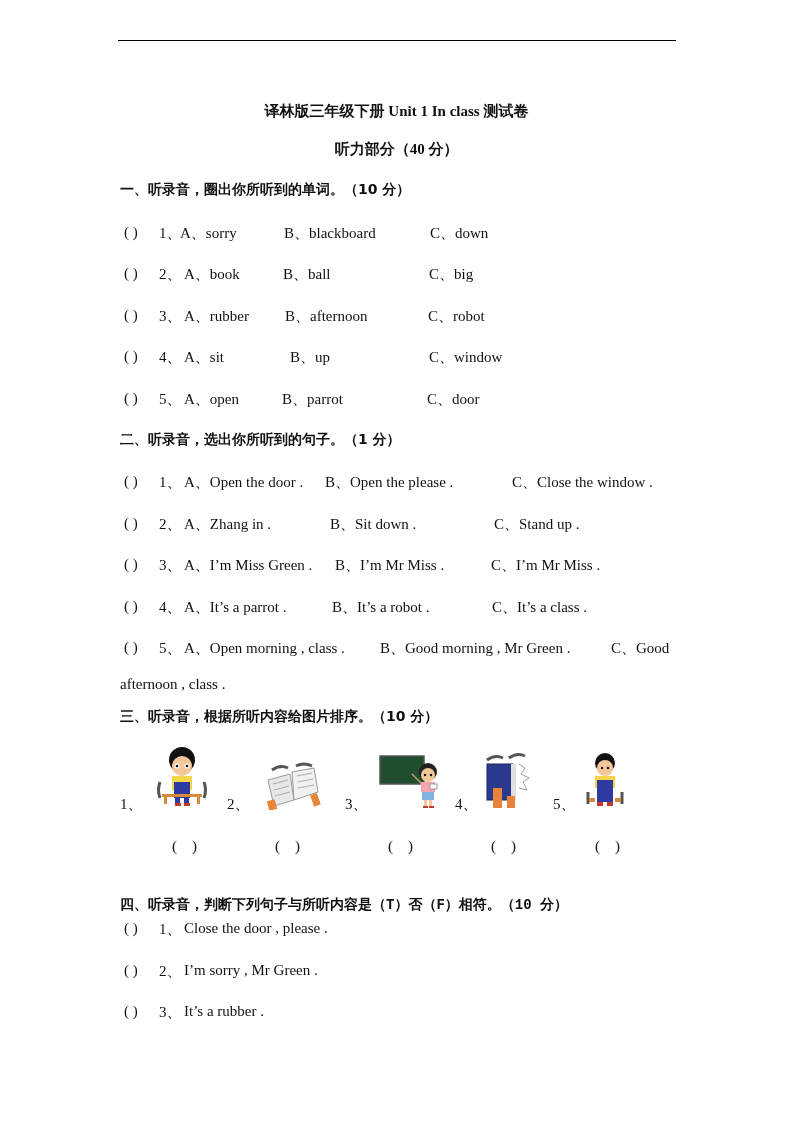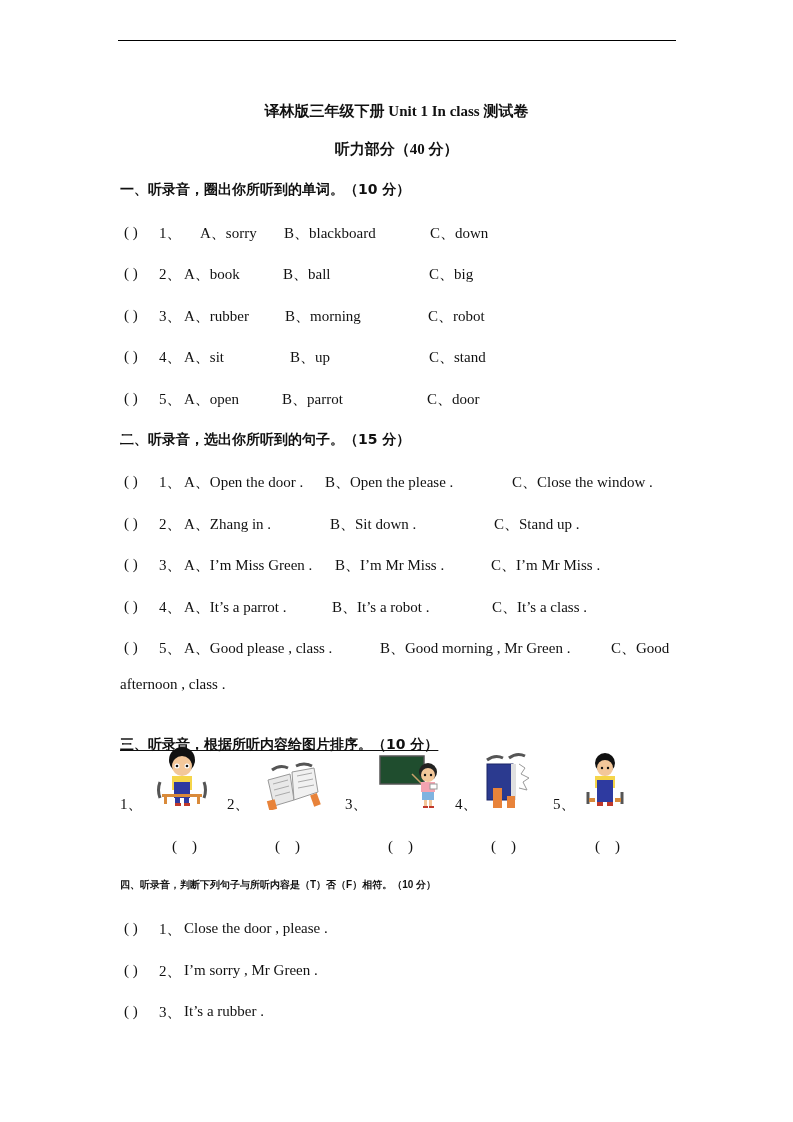--- a/index.html
+++ b/index.html
@@ -30,54 +30,54 @@
 
 <div class="subtitle">
   <span style="font-family:Liberation Mono, monospace;margin-top:16px;">听力部分</span><span>（40 分）</span>
 </div>
 
 <div class="hd" style="top:181px;font-family:'DejaVu Sans',sans-serif;font-size:14px;">一、听录音，圈出你所听到的单词。（10 分）</div>
 
 <div class="row" style="top:224px;">
   <span style="left:0">(    )</span>
   <span style="left:35px">1、</span>
-  <span style="left:76px">A、sorry</span>
+  <span style="left:56px">A、sorry</span>
   <span style="left:160px">B、blackboard</span>
   <span style="left:306px">C、down</span>
 </div>
 <div class="row" style="top:265px;">
   <span style="left:0">(    )</span>
   <span style="left:35px">2、</span>
   <span style="left:60px">A、book</span>
   <span style="left:159px">B、ball</span>
   <span style="left:305px">C、big</span>
 </div>
 <div class="row" style="top:307px;">
   <span style="left:0">(    )</span>
   <span style="left:35px">3、</span>
   <span style="left:60px">A、rubber</span>
-  <span style="left:161px">B、morning</span>
+  <span style="left:161px">B、afternoon</span>
   <span style="left:304px">C、robot</span>
 </div>
 <div class="row" style="top:348px;">
   <span style="left:0">(    )</span>
   <span style="left:35px">4、</span>
   <span style="left:60px">A、sit</span>
   <span style="left:166px">B、up</span>
-  <span style="left:305px">C、stand</span>
+  <span style="left:305px">C、window</span>
 </div>
 <div class="row" style="top:390px;">
   <span style="left:0">(    )</span>
   <span style="left:35px">5、</span>
   <span style="left:60px">A、open</span>
   <span style="left:158px">B、parrot</span>
   <span style="left:303px">C、door</span>
 </div>
 
-<div class="hd" style="top:431px;font-family:'DejaVu Sans',sans-serif;font-size:14px;">二、听录音，选出你所听到的句子。（15 分）</div>
+<div class="hd" style="top:431px;font-family:'DejaVu Sans',sans-serif;font-size:14px;">二、听录音，选出你所听到的句子。（1 分）</div>
 
 <div class="row" style="top:473px;">
   <span style="left:0">(    )</span>
   <span style="left:35px">1、</span>
   <span style="left:60px">A、Open the door .</span>
   <span style="left:201px">B、Open the please .</span>
   <span style="left:388px">C、Close the window .</span>
 </div>
 <div class="row" style="top:515px;">
   <span style="left:0">(    )</span>
@@ -96,29 +96,29 @@
 <div class="row" style="top:598px;">
   <span style="left:0">(    )</span>
   <span style="left:35px">4、</span>
   <span style="left:60px">A、It’s a parrot .</span>
   <span style="left:208px">B、It’s a robot .</span>
   <span style="left:368px">C、It’s a class .</span>
 </div>
 <div class="row" style="top:639px;">
   <span style="left:0">(    )</span>
   <span style="left:35px">5、</span>
-  <span style="left:60px">A、Good please , class .</span>
+  <span style="left:60px">A、Open morning , class .</span>
   <span style="left:256px">B、Good morning , Mr Green .</span>
   <span style="left:487px">C、Good</span>
 </div>
 <div class="row" style="top:676px;left:120px;">
   <span style="left:0">afternoon , class .</span>
 </div>
 
-<div class="hd" style="top:736px;font-family:'DejaVu Sans',sans-serif;font-size:14px;text-decoration:underline;">三、听录音，根据所听内容给图片排序。（10 分）</div>
+<div class="hd" style="top:708px;font-family:'DejaVu Sans',sans-serif;font-size:14px;">三、听录音，根据所听内容给图片排序。（10 分）</div>
 
 <span class="picnum" style="left:120px;top:795px;">1、</span>
 <div class="pic" style="left:154px;top:744px;width:56px;height:66px;">
   <svg width="56" height="66" viewBox="0 0 56 66">
     <circle cx="28" cy="16" r="13" fill="#111"></circle>
     <circle cx="28" cy="22" r="10" fill="#f3c79a"></circle>
     <circle cx="23" cy="22" r="2.5" fill="#fff"></circle>
       <circle cx="23" cy="22" r="1.3" fill="#111"></circle>
     <circle cx="33" cy="22" r="2.5" fill="#fff"></circle>
       <circle cx="33" cy="22" r="1.3" fill="#111"></circle>
@@ -199,21 +199,21 @@
       <rect x="32" y="46" width="6" height="4" fill="#d98a3a"></rect>
   </svg>
 </div>
 
 <span class="blank" style="left:172px;top:838px;">(    )</span>
 <span class="blank" style="left:275px;top:838px;">(    )</span>
 <span class="blank" style="left:388px;top:838px;">(    )</span>
 <span class="blank" style="left:491px;top:838px;">(    )</span>
 <span class="blank" style="left:595px;top:838px;">(    )</span>
 
-<div class="hd" style="top:878px;font-family:Liberation Sans, sans-serif;font-size:10px;">四、听录音，判断下列句子与所听内容是（T）否（F）相符。（10 分）</div>
+<div class="hd" style="top:896px;font-family:Liberation Mono, monospace;font-size:14px;">四、听录音，判断下列句子与所听内容是（T）否（F）相符。（10 分）</div>
 
 <div class="row" style="top:920px;">
   <span style="left:0">(    )</span>
   <span style="left:35px">1、</span>
   <span style="left:60px">Close the door , please .</span>
 </div>
 <div class="row" style="top:962px;">
   <span style="left:0">(    )</span>
   <span style="left:35px">2、</span>
   <span style="left:60px">I’m sorry , Mr Green .</span>

